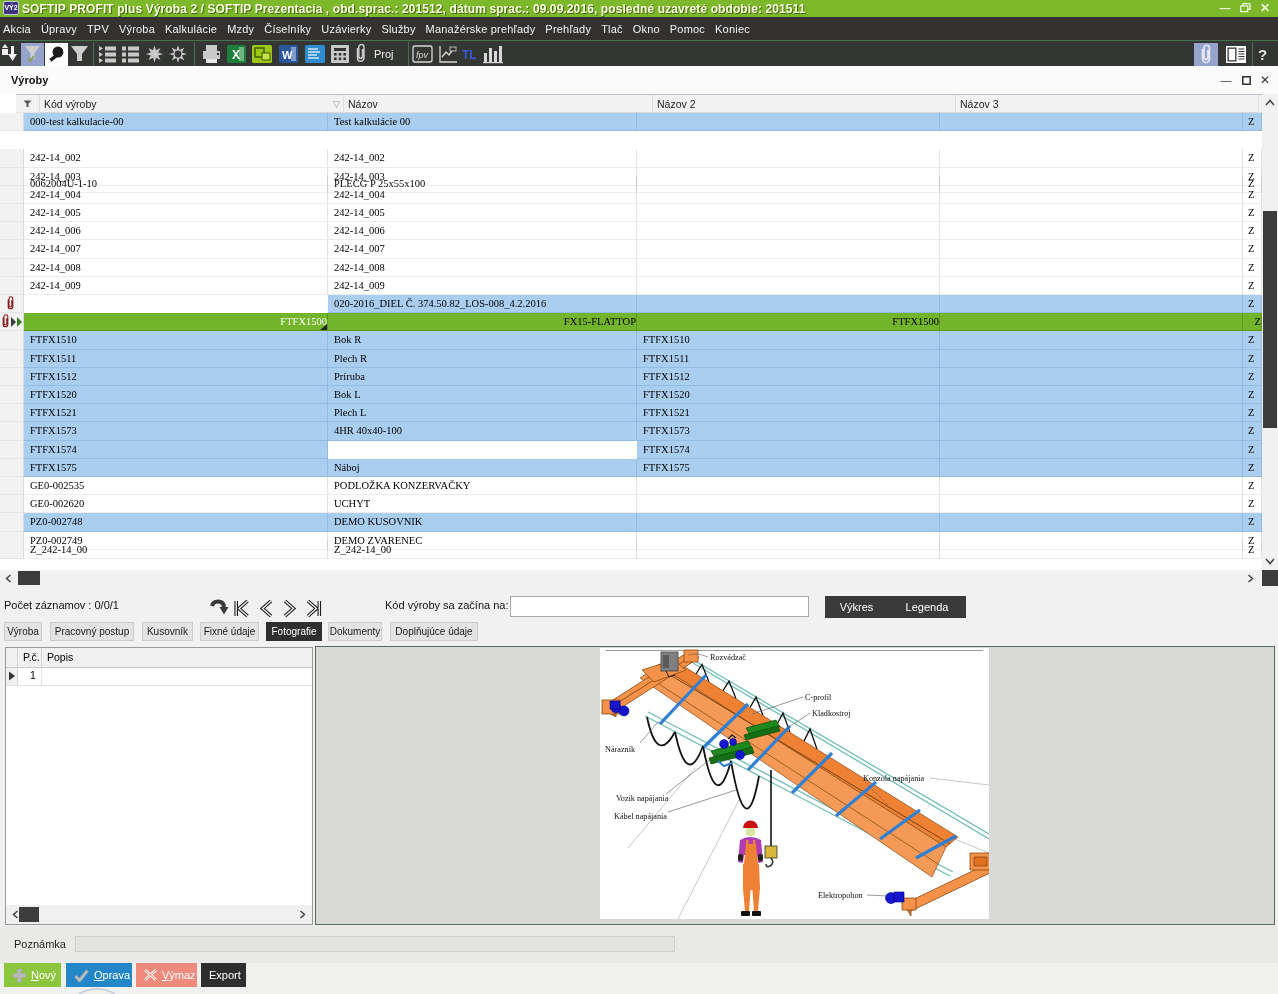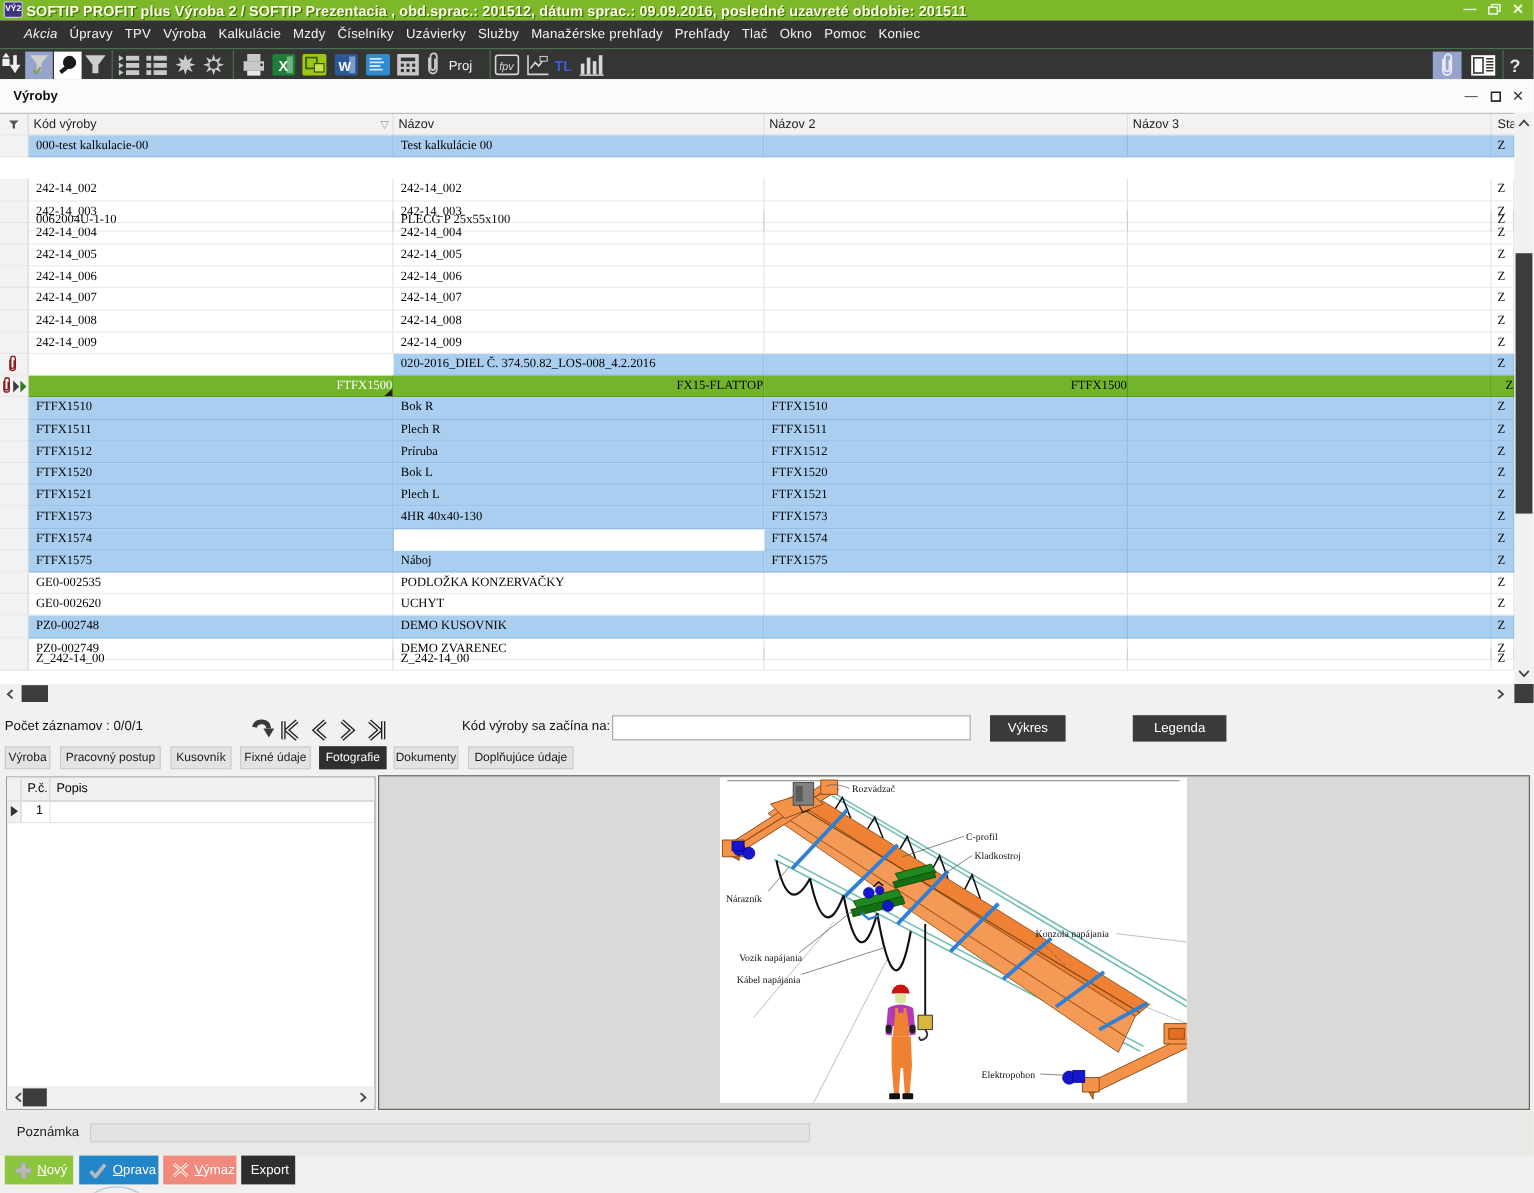--- a/index.html
+++ b/index.html
@@ -16,21 +16,21 @@
   #menubar { position:absolute; left:0; top:17px; width:1278px; height:23px; background:#333231;
     color:#f4f4f4; font-size:11px; }
   #menubar span { display:inline-block; padding:6px 5px 0 5px; letter-spacing:.2px; }
   #toolbar { position:absolute; left:0; top:40px; width:1278px; height:26px; background:#343633;
     border-top:1px solid #49704e; }
   #wintitle { position:absolute; left:0; top:66px; width:1278px; height:28px; background:#fbfbfb; }
   #wintitle .t { position:absolute; left:11px; top:8px; font-size:11px; font-weight:bold; color:#111; }
   .iwbtn { position:absolute; top:6px; width:20px; height:17px; color:#333; font-size:11px; line-height:16px; text-align:center; }
   
   #grid { position:absolute; left:0; top:94px; width:1278px; height:476px; background:#fff; }
-  #ghead { position:absolute; left:0; top:0; width:1262px; height:19px; background:#f2f2f2; border-top:1px solid #b9c0ca;
+  #ghead { position:absolute; left:16px; top:0; width:1262px; height:19px; background:#f2f2f2; border-top:1px solid #b9c0ca;
     border-bottom:1px solid #d9d9d9; font-size:10.5px; color:#222; }
   .hc { position:absolute; top:0; height:19px; line-height:18px; padding-left:4px;
     border-right:1px solid #e0e0e0; overflow:hidden; white-space:nowrap; }
   .row { position:absolute; left:0; width:1262px; height:18.2px; font-size:10.5px; line-height:17.5px; color:#000;font-family:Liberation Serif, serif; }
   .cell { position:absolute; top:0; height:18.2px; padding-left:6px; overflow:hidden; white-space:nowrap;
     border-right:1px solid rgba(130,130,130,.22); border-bottom:1px solid rgba(130,130,130,.15); }
   .gut { position:absolute; left:0; top:0; width:24px; height:18.2px; background:#f2f2f2;
     border-right:1px solid #d9d9d9; border-bottom:1px solid #e6e6e6; }
   .c1 { left:24px;  width:304px; }
   .c2 { left:328px; width:309px; }
@@ -81,21 +81,21 @@
 <div id="titlebar">
   <div id="appicon">VÝ2</div>
   <div class="txt">SOFTIP PROFIT plus Výroba 2 / SOFTIP Prezentacia , obd.sprac.: 201512, dátum sprac.: 09.09.2016, posledné uzavreté obdobie: 201511</div>
   <div class="wbtn" style="left:1215px;">—</div>
   <div class="wbtn" style="left:1235px;"><svg width="11" height="10" viewBox="0 0 11 10" style="margin-top:3px;">
         <rect x="3" y="0.7" width="7" height="5.6" fill="none" stroke="#edf7dc" stroke-width="1.3"></rect>
         <rect x="0.7" y="3" width="7" height="5.6" fill="#7cb829" stroke="#edf7dc" stroke-width="1.3"></rect>
       </svg></div>
   <div class="wbtn" style="left:1255px;font-size:12px;">✕</div>
 </div>
-<div id="menubar"><span style="padding-left:20px;font-style:italic;">Akcia</span><span>Úpravy</span><span>TPV</span><span>Výroba</span><span>Kalkulácie</span><span>Mzdy</span><span>Číselníky</span><span>Uzávierky</span><span>Služby</span><span>Manažérske prehľady</span><span>Prehľady</span><span>Tlač</span><span>Okno</span><span>Pomoc</span><span>Koniec</span></div>
+<div id="menubar"><span style="padding-left:3px;">Akcia</span><span>Úpravy</span><span>TPV</span><span>Výroba</span><span>Kalkulácie</span><span>Mzdy</span><span>Číselníky</span><span>Uzávierky</span><span>Služby</span><span>Manažérske prehľady</span><span>Prehľady</span><span>Tlač</span><span>Okno</span><span>Pomoc</span><span>Koniec</span></div>
 <div id="toolbar">
     <svg width="1278" height="26" viewBox="0 0 1278 26" style="position:absolute;left:0;top:0;">
       <rect x="93" y="1" width="1" height="24" fill="#4a6e50"></rect>
       <rect x="194" y="1" width="1" height="24" fill="#4a6e50"></rect>
       <rect x="408" y="1" width="1" height="24" fill="#4a6e50"></rect>
       <rect x="2" y="8" width="6" height="6" fill="#f0f0f0"></rect>
       <path d="M5 3 L8 7 L2 7 Z" fill="#f0f0f0"></path>
       <rect x="11" y="5" width="3" height="9" fill="#f0f0f0"></rect>
       <path d="M12.5 20 L17 13 L8 13 Z" fill="#f0f0f0"></path>
       <rect x="21" y="2" width="23" height="23" fill="#96a3cc"></rect>
@@ -345,21 +345,21 @@
       <div class="gut"></div>
       <div class="cell c1">FTFX1521</div>
       <div class="cell c2">Plech L</div>
       <div class="cell c3">FTFX1521</div>
       <div class="cell c4"></div>
       <div class="cell c5">Z</div>
     </div>
 <div class="row blue" style="top:328.4px;">
       <div class="gut"></div>
       <div class="cell c1">FTFX1573</div>
-      <div class="cell c2">4HR 40x40-130</div>
+      <div class="cell c2">4HR 40x40-100</div>
       <div class="cell c3">FTFX1573</div>
       <div class="cell c4"></div>
       <div class="cell c5">Z</div>
     </div>
 <div class="row blue" style="top:346.6px;">
       <div class="gut"></div>
       <div class="cell c1">FTFX1574</div>
       <div class="cell c3">FTFX1574</div>
       <div class="cell c4"></div>
       <div class="cell c5">Z</div>
@@ -448,21 +448,21 @@
       <g stroke="#ececea" stroke-width="1.4" fill="none">
         <path d="M2.2 2 V17 M13.5 2 L5 9.5 L13.5 17"></path>
         <path d="M37 2 L28.5 9.5 L37 17"></path>
         <path d="M51 2 L59.5 9.5 L51 17"></path>
         <path d="M74 2 L82.5 9.5 L74 17 M85.3 2 V17"></path>
       </g>
     </svg>
   <div class="lbl" style="left:385px;">Kód výroby sa začína na:</div>
   <div id="sinput"></div>
   <div class="dbtn" style="left:825px; width:63px;">Výkres</div>
-  <div class="dbtn" style="left:944px; width:78px;">Legenda</div>
+  <div class="dbtn" style="left:888px; width:78px;">Legenda</div>
 </div>
 <div id="tabs">
   <div class="tab" style="left:4px;   width:38px;">Výroba</div>
   <div class="tab" style="left:50px;  width:84px;">Pracovný postup</div>
   <div class="tab" style="left:142px; width:51px;">Kusovník</div>
   <div class="tab" style="left:200px; width:59px;">Fixné údaje</div>
   <div class="tab sel" style="left:266px; width:56px;">Fotografie</div>
   <div class="tab" style="left:328px; width:54px;">Dokumenty</div>
   <div class="tab" style="left:390px; width:88px;">Doplňujúce údaje</div>
 </div>

